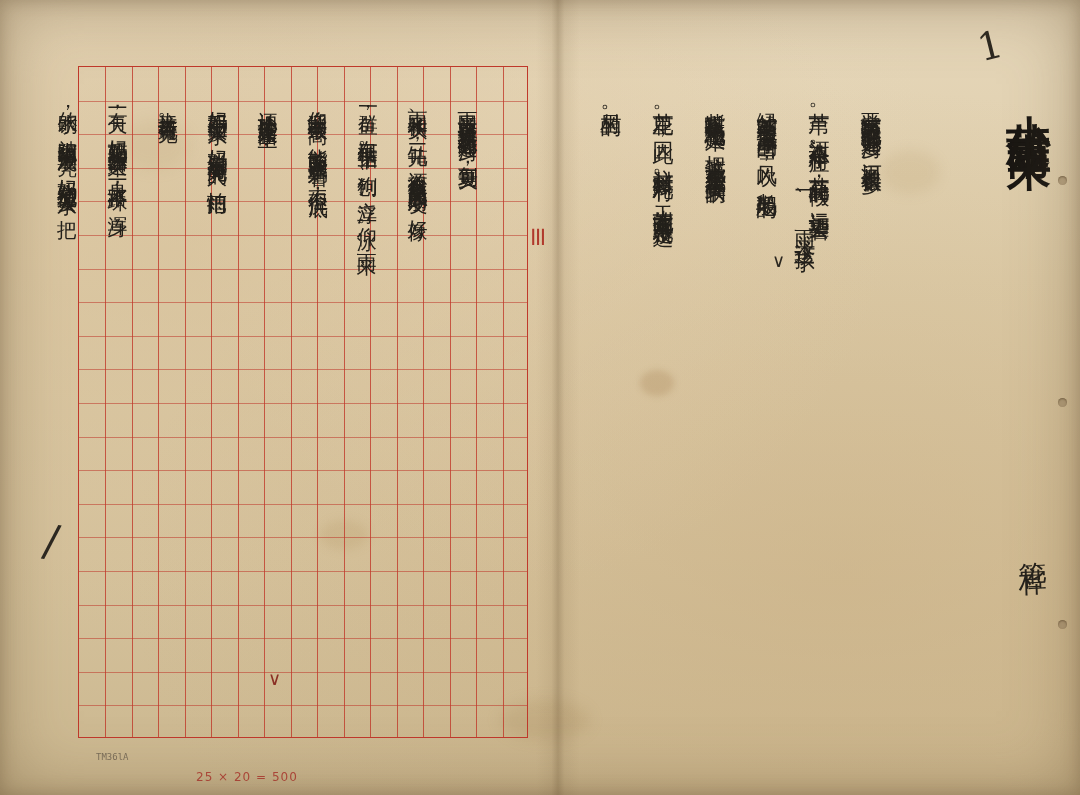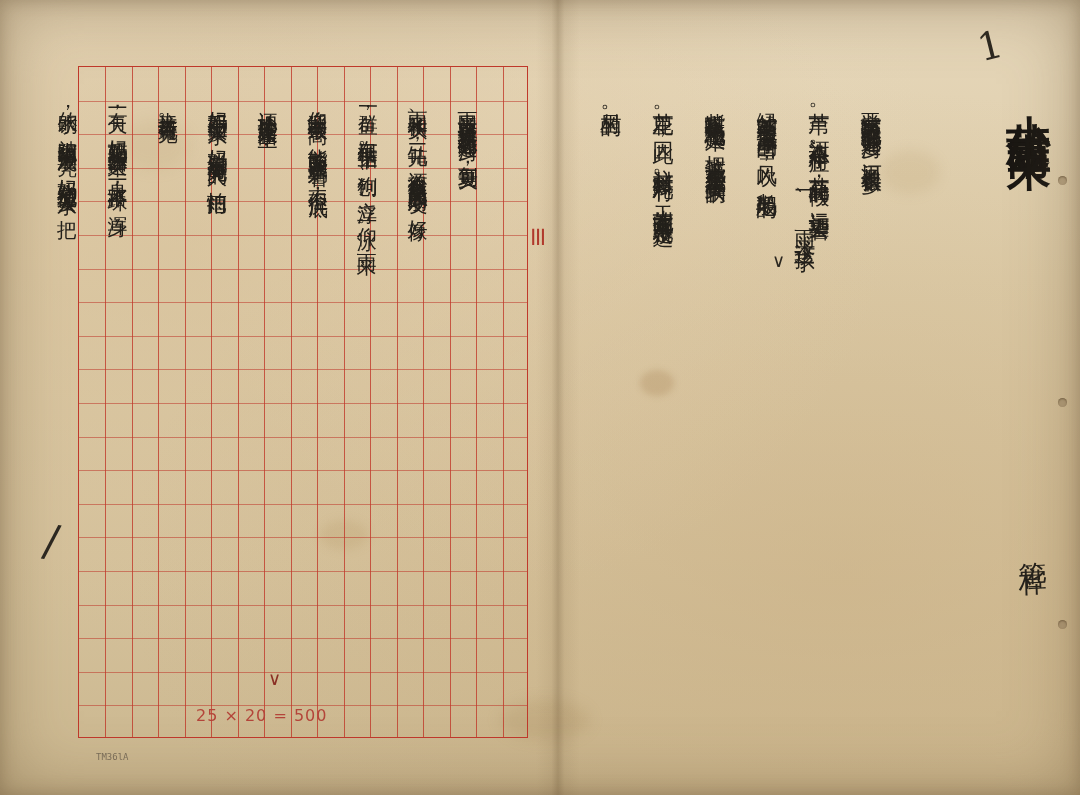--- a/index.html
+++ b/index.html
@@ -135,23 +135,23 @@
     font-family: "DejaVu Serif", serif;
     font-size: 38px;
     color: #2b2720;
     transform: rotate(-14deg);
   }
 
   
   #sheet-spec {
     position: absolute;
     left: 196px;
-    top: 706px;
+    top: 770px;
     font-family: "DejaVu Sans", sans-serif;
-    font-size: 16px;
+    font-size: 12px;
     color: #b4453a;
     letter-spacing: 1px;
   }
   #archive-stamp {
     position: absolute;
     left: 96px;
     top: 752px;
     font-family: "DejaVu Sans Mono", monospace;
     font-size: 9px;
     color: #5e5447;

